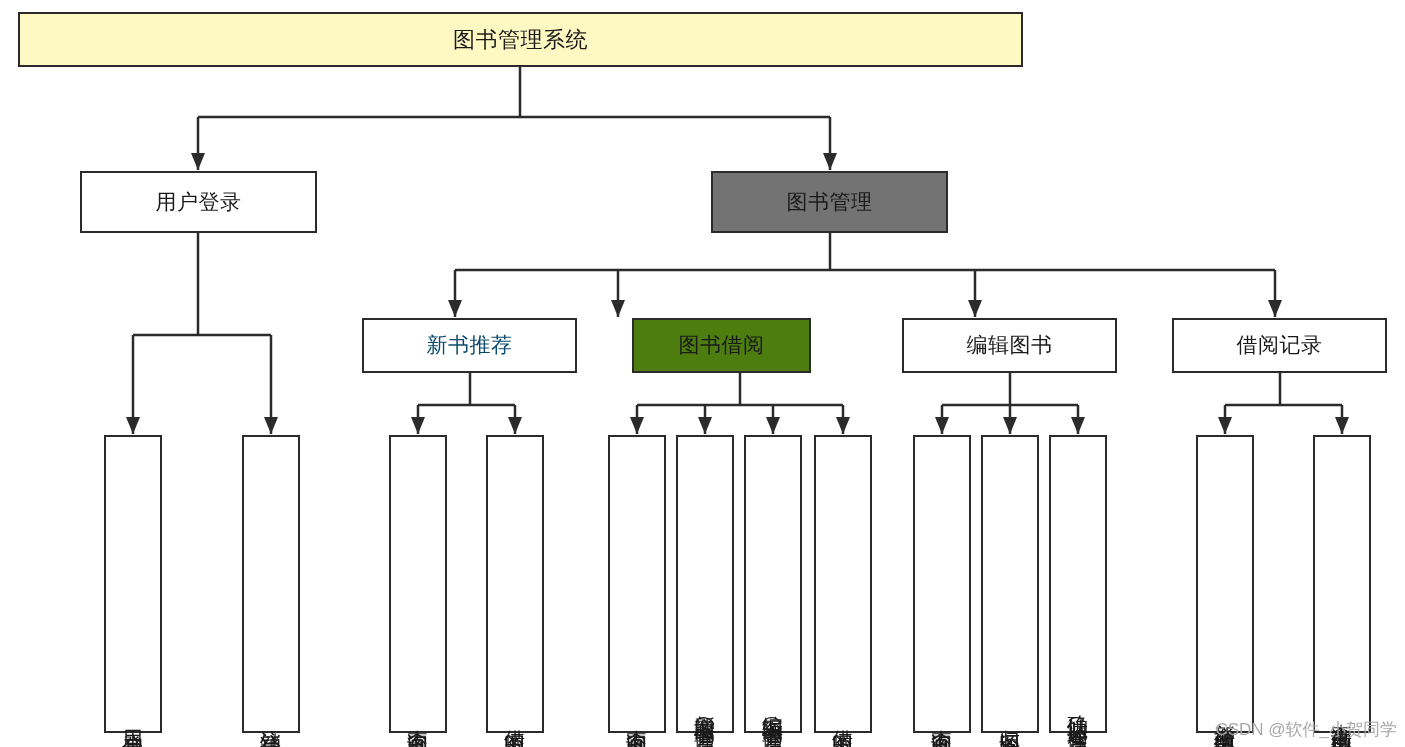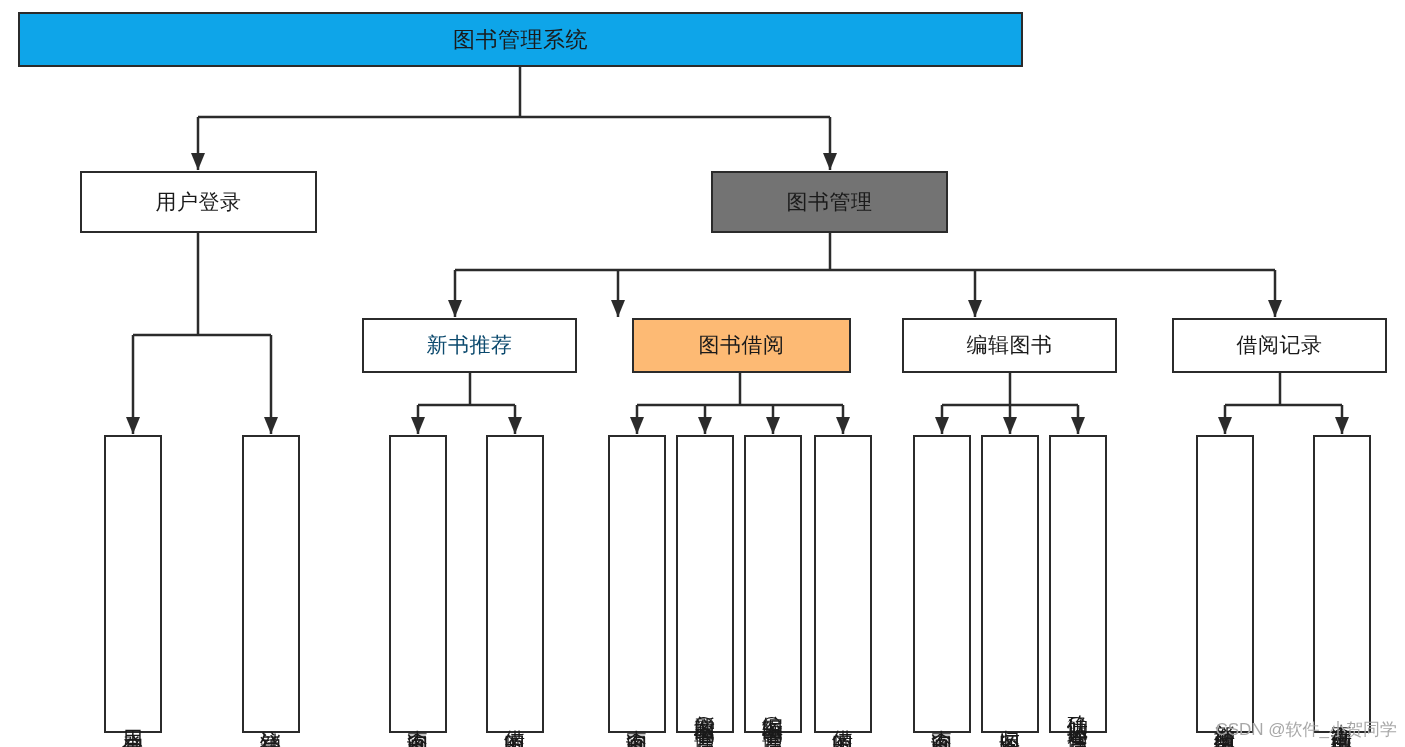--- a/index.html
+++ b/index.html
@@ -122,33 +122,33 @@
       <line x1="1078" y1="405" x2="1078" y2="434" stroke="#2b2b2b" stroke-width="2.5"></line>
       <polygon points="1071,417 1085,417 1078,434" fill="#2b2b2b"></polygon>
       <line x1="1280" y1="373" x2="1280" y2="405" stroke="#2b2b2b" stroke-width="2.5"></line>
       <line x1="1225" y1="405" x2="1342" y2="405" stroke="#2b2b2b" stroke-width="2.5"></line>
       <line x1="1225" y1="405" x2="1225" y2="434" stroke="#2b2b2b" stroke-width="2.5"></line>
       <polygon points="1218,417 1232,417 1225,434" fill="#2b2b2b"></polygon>
       <line x1="1342" y1="405" x2="1342" y2="434" stroke="#2b2b2b" stroke-width="2.5"></line>
       <polygon points="1335,417 1349,417 1342,434" fill="#2b2b2b"></polygon>
     </svg>
   <div id="nodes-layer">
-      <div class="node horizontal root" style="left: 18px; top: 12px; width: 1005px; height: 55px; border-color: rgb(43, 43, 43); background: #0ea5e9;">
+      <div class="node horizontal root" style="left: 18px; top: 12px; width: 1005px; height: 55px; border-color: rgb(43, 43, 43); background: #fef9c3;">
         <span class="node-label" style="color: rgb(26, 26, 26);">图书管理系统</span>
       </div>
       <div class="node horizontal" style="left: 80px; top: 171px; width: 237px; height: 62px; border-color: rgb(43, 43, 43); background: rgb(255, 255, 255);">
         <span class="node-label" style="color: rgb(26, 26, 26);">用户登录</span>
       </div>
       <div class="node horizontal" style="left: 711px; top: 171px; width: 237px; height: 62px; border-color: rgb(43, 43, 43); background: #737373;">
         <span class="node-label" style="color: rgb(26, 26, 26);">图书管理</span>
       </div>
       <div class="node horizontal" style="left: 362px; top: 318px; width: 215px; height: 55px; border-color: rgb(43, 43, 43); background: rgb(255, 255, 255);">
         <span class="node-label" style="color: #0c4a6e;">新书推荐</span>
       </div>
-      <div class="node horizontal" style="left: 632px; top: 318px; width: 219px; height: 55px; border-color: rgb(43, 43, 43); background: #fdba74;">
+      <div class="node horizontal" style="left: 632px; top: 318px; width: 179px; height: 55px; border-color: rgb(43, 43, 43); background: #4d7c0f;">
         <span class="node-label" style="color: rgb(26, 26, 26);">图书借阅</span>
       </div>
       <div class="node horizontal" style="left: 902px; top: 318px; width: 215px; height: 55px; border-color: rgb(43, 43, 43); background: rgb(255, 255, 255);">
         <span class="node-label" style="color: rgb(26, 26, 26);">编辑图书</span>
       </div>
       <div class="node horizontal" style="left: 1172px; top: 318px; width: 215px; height: 55px; border-color: rgb(43, 43, 43); background: rgb(255, 255, 255);">
         <span class="node-label" style="color: rgb(26, 26, 26);">借阅记录</span>
       </div>
       <div class="node vertical" style="left: 104px; top: 435px; width: 58px; height: 298px; border-color: rgb(43, 43, 43); background: rgb(255, 255, 255);">
         <span class="node-label" style="color: rgb(26, 26, 26);">用户登录</span>

